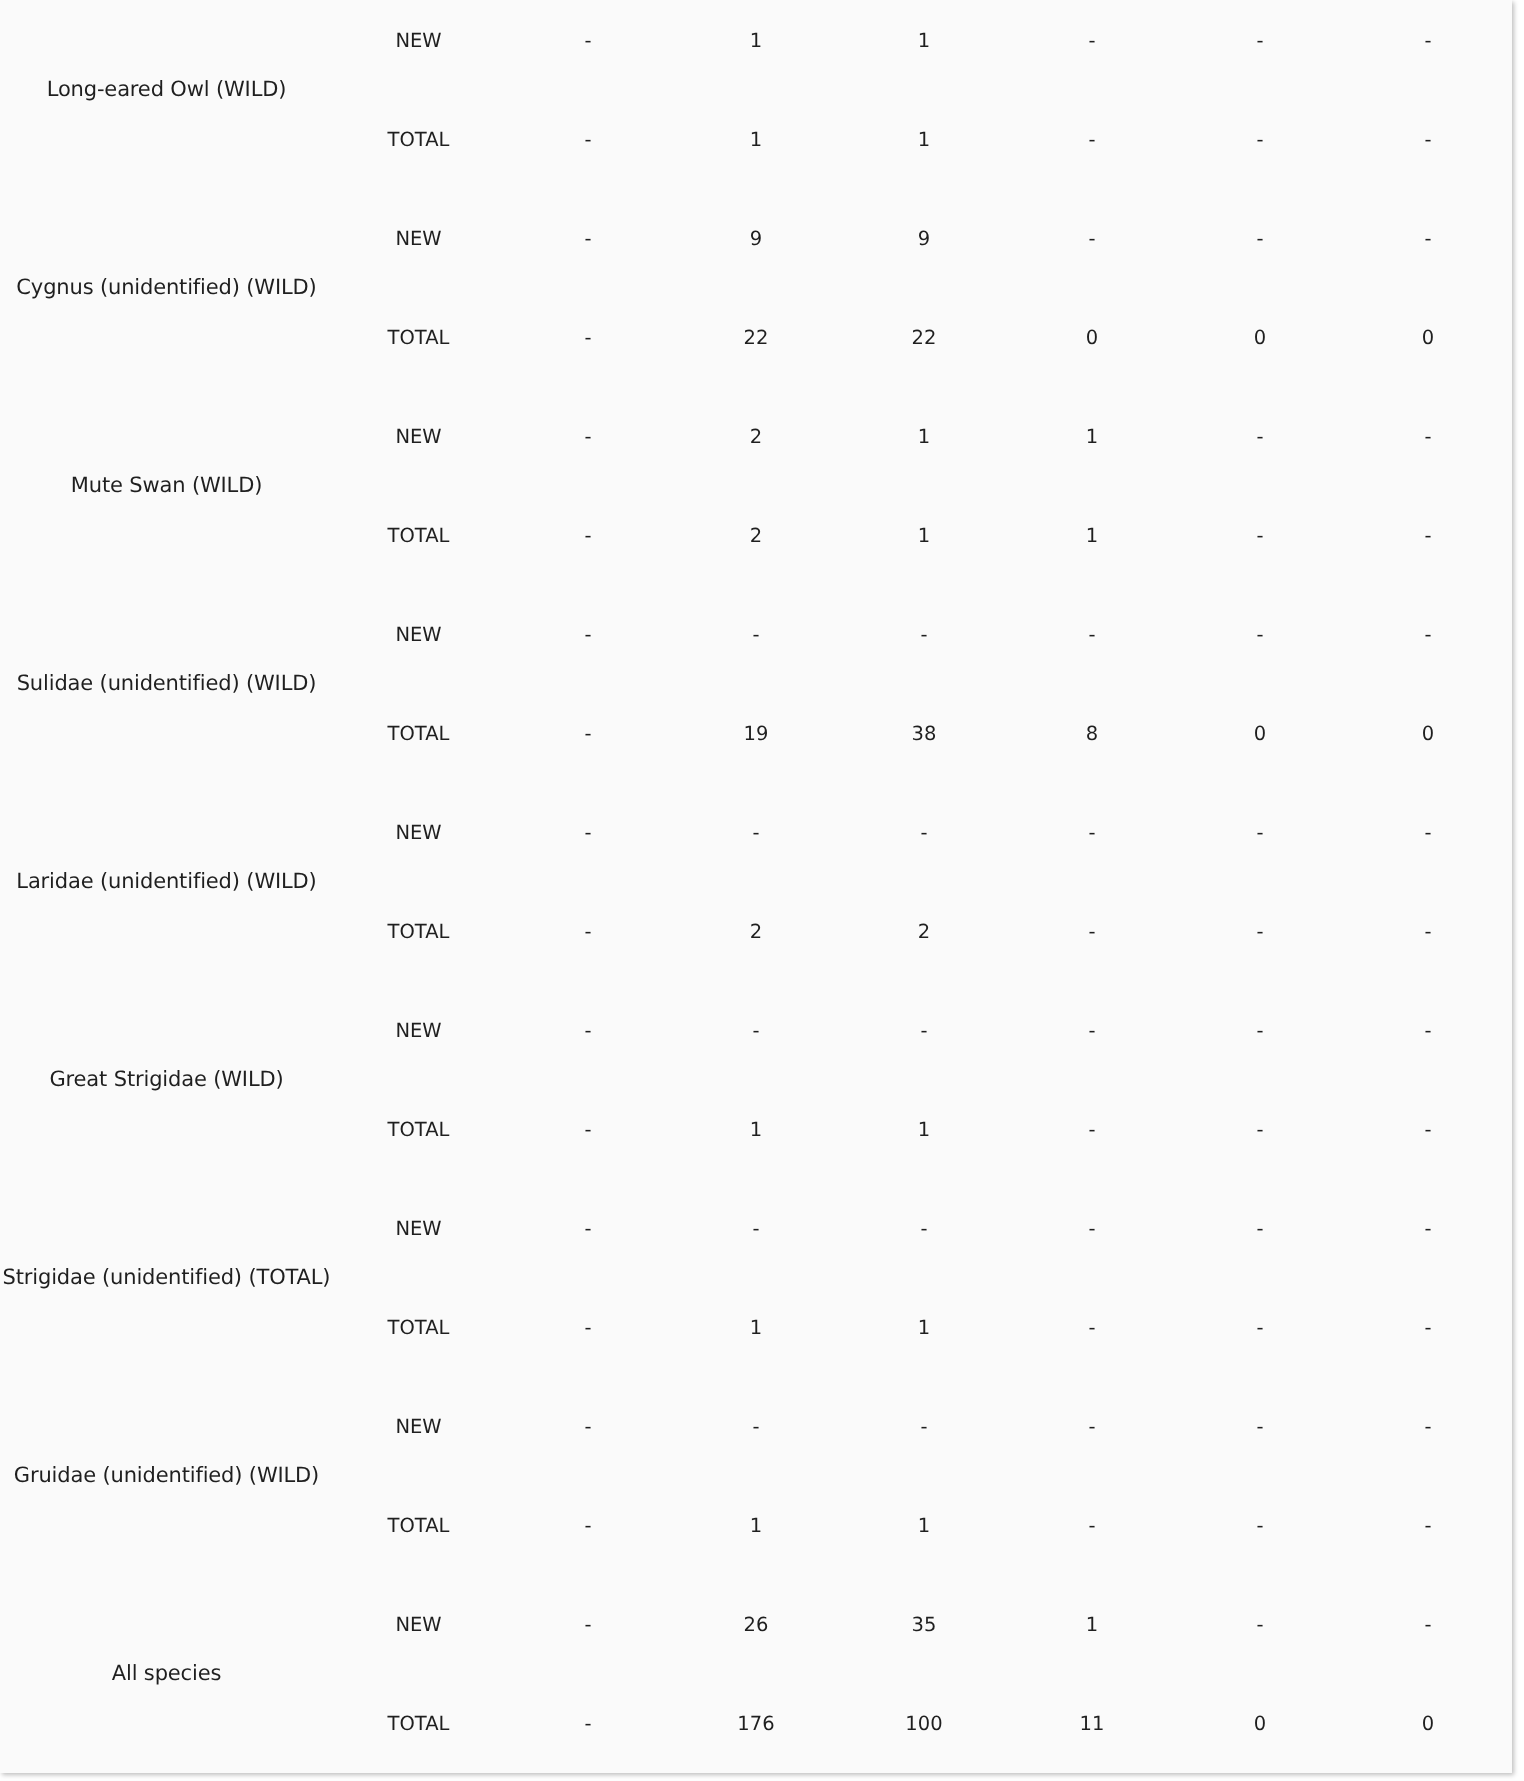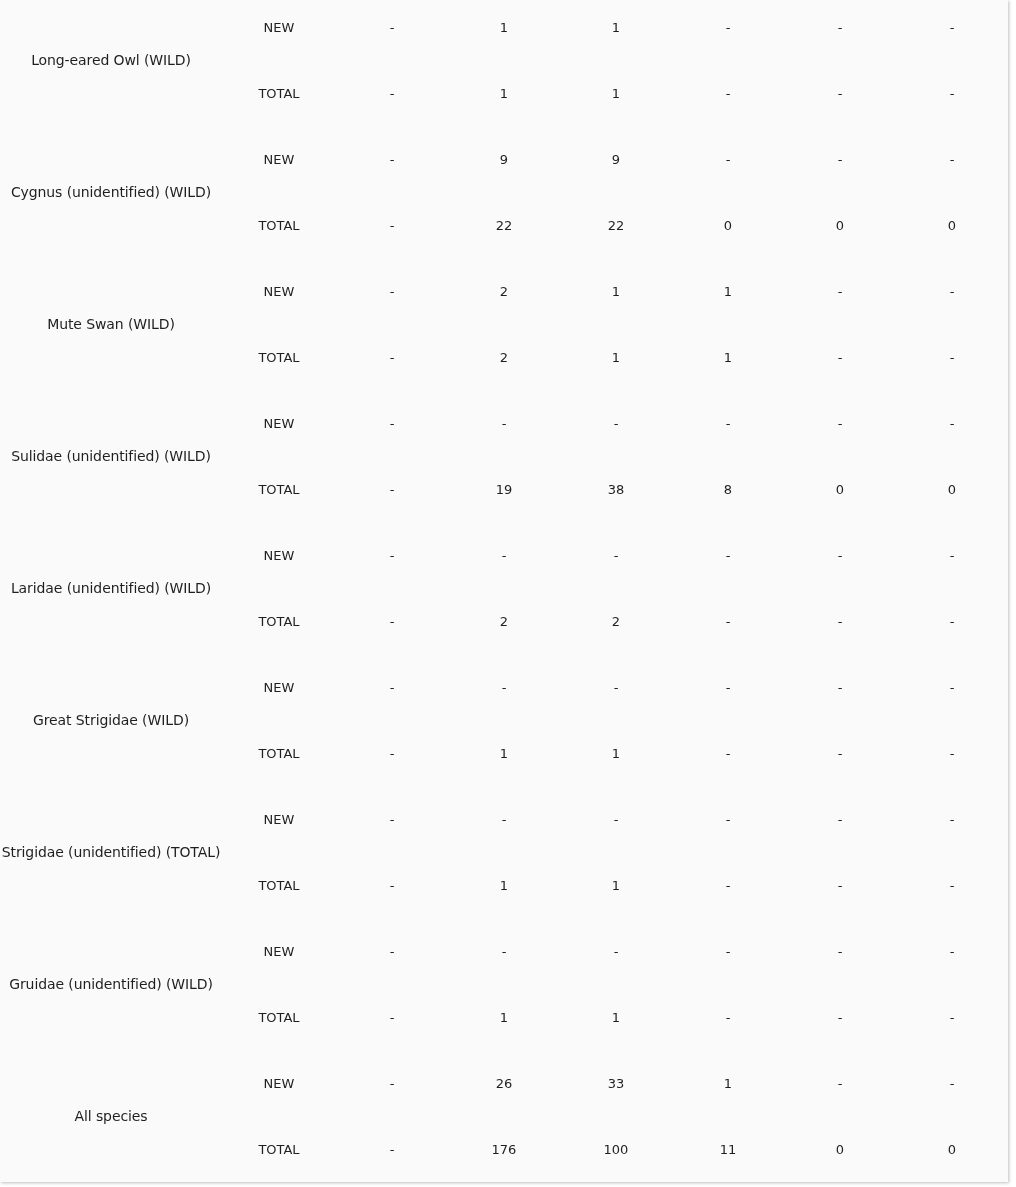--- a/index.html
+++ b/index.html
@@ -203,21 +203,21 @@
           <td>1</td>
           <td>-</td>
           <td>-</td>
           <td>-</td>
         </tr>
         <tr>
           <td class="species" rowspan="2">All species</td>
           <td class="type">NEW</td>
           <td>-</td>
           <td>26</td>
-          <td>33</td>
+          <td>35</td>
           <td>1</td>
           <td>-</td>
           <td>-</td>
         </tr>
         <tr>
           <td class="type">TOTAL</td>
           <td>-</td>
           <td>176</td>
           <td>100</td>
           <td>11</td>

